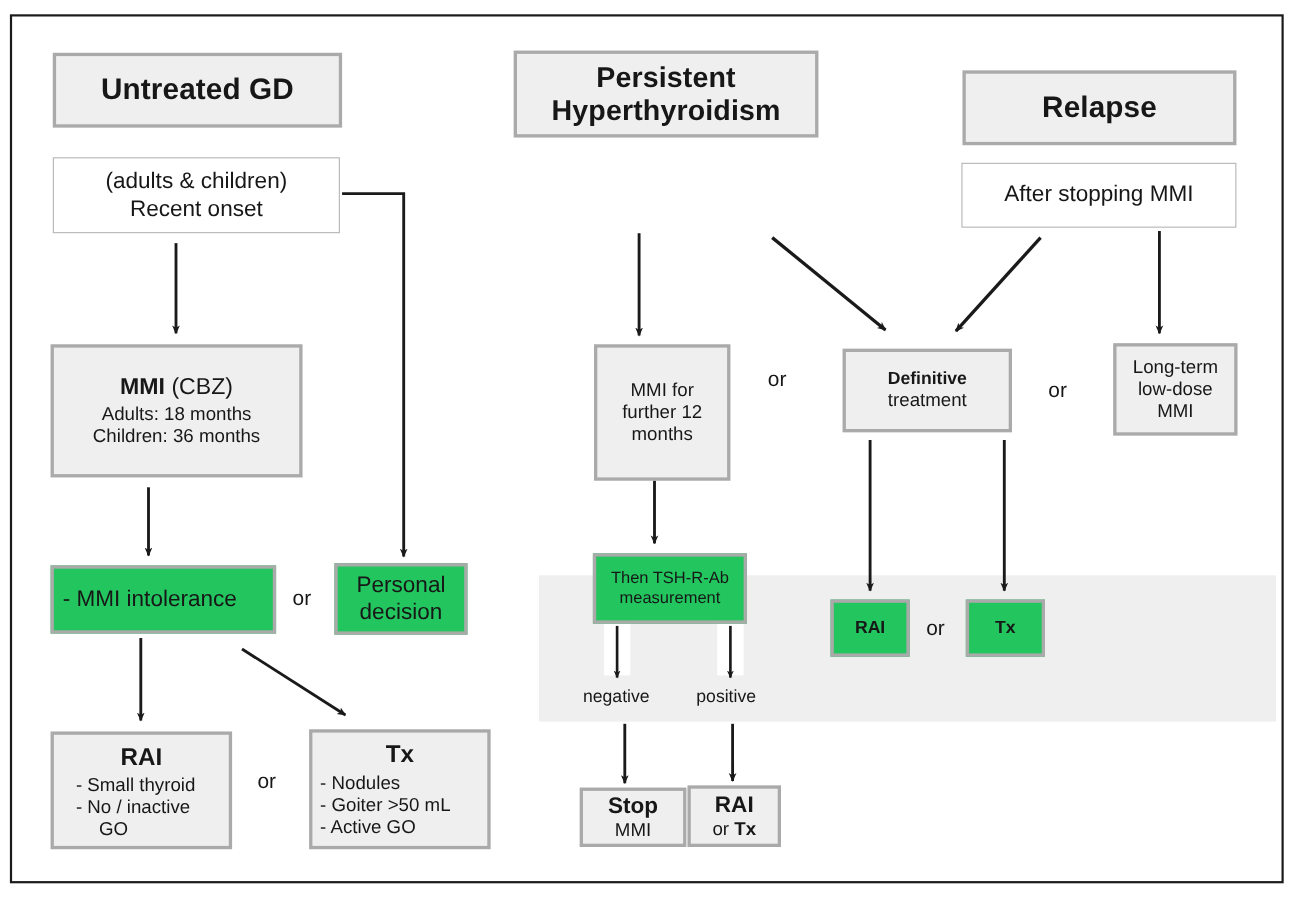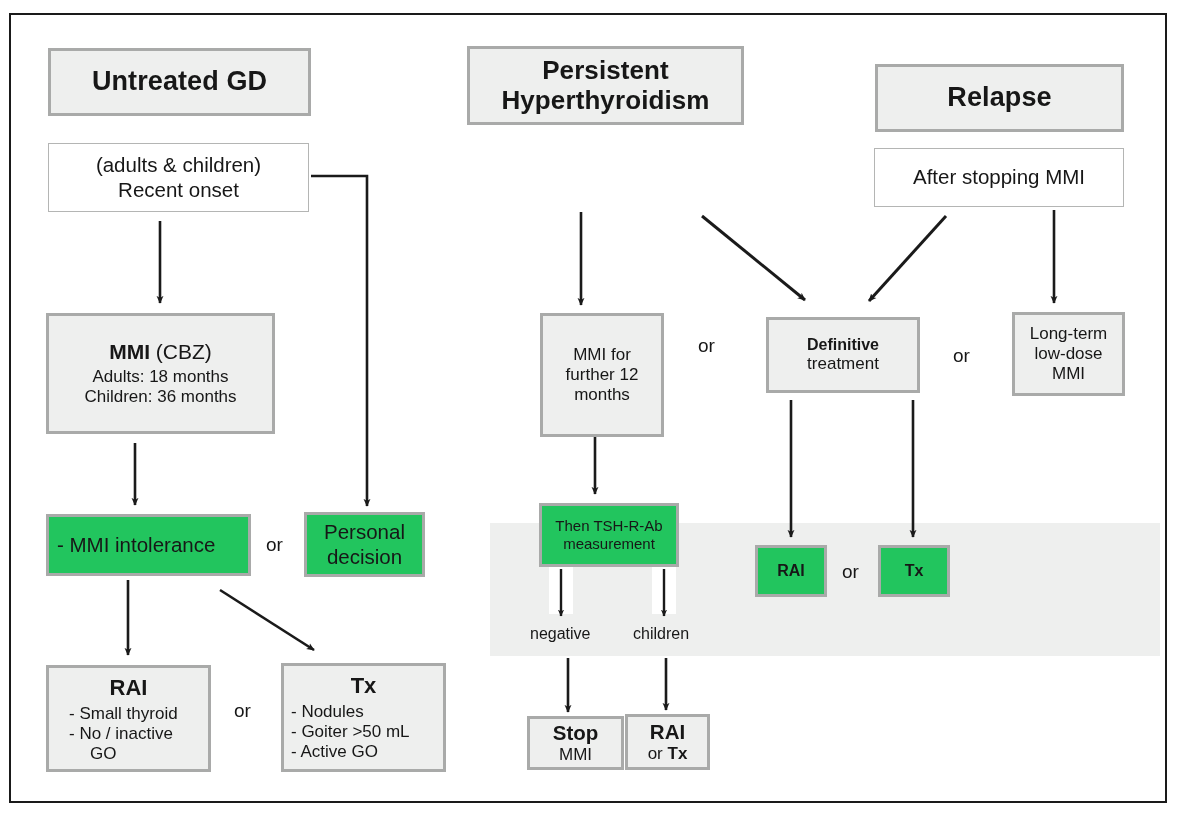--- a/index.html
+++ b/index.html
@@ -243,21 +243,21 @@
   <span class="or-label" style="left:698px; top:335px;">or</span>
 
   <div class="node plain-thick t15" style="left:539px; top:503px; width:140px; height:64px;">
     <span class="lines">
       <span>Then TSH-R-Ab</span>
       <span>measurement</span>
     </span>
   </div>
 
   <span class="small-label" style="left:530px; top:625px;">negative</span>
-  <span class="small-label" style="left:633px; top:625px;">children</span>
+  <span class="small-label" style="left:633px; top:625px;">positive</span>
 
   <div class="node shaded" style="left:527px; top:716px; width:97px; height:54px;">
     <span class="lines">
       <span class="bold20">Stop</span>
       <span class="t19">MMI</span>
     </span>
   </div>
 
   <div class="node shaded" style="left:625px; top:714px; width:85px; height:56px;">
     <span class="lines">

